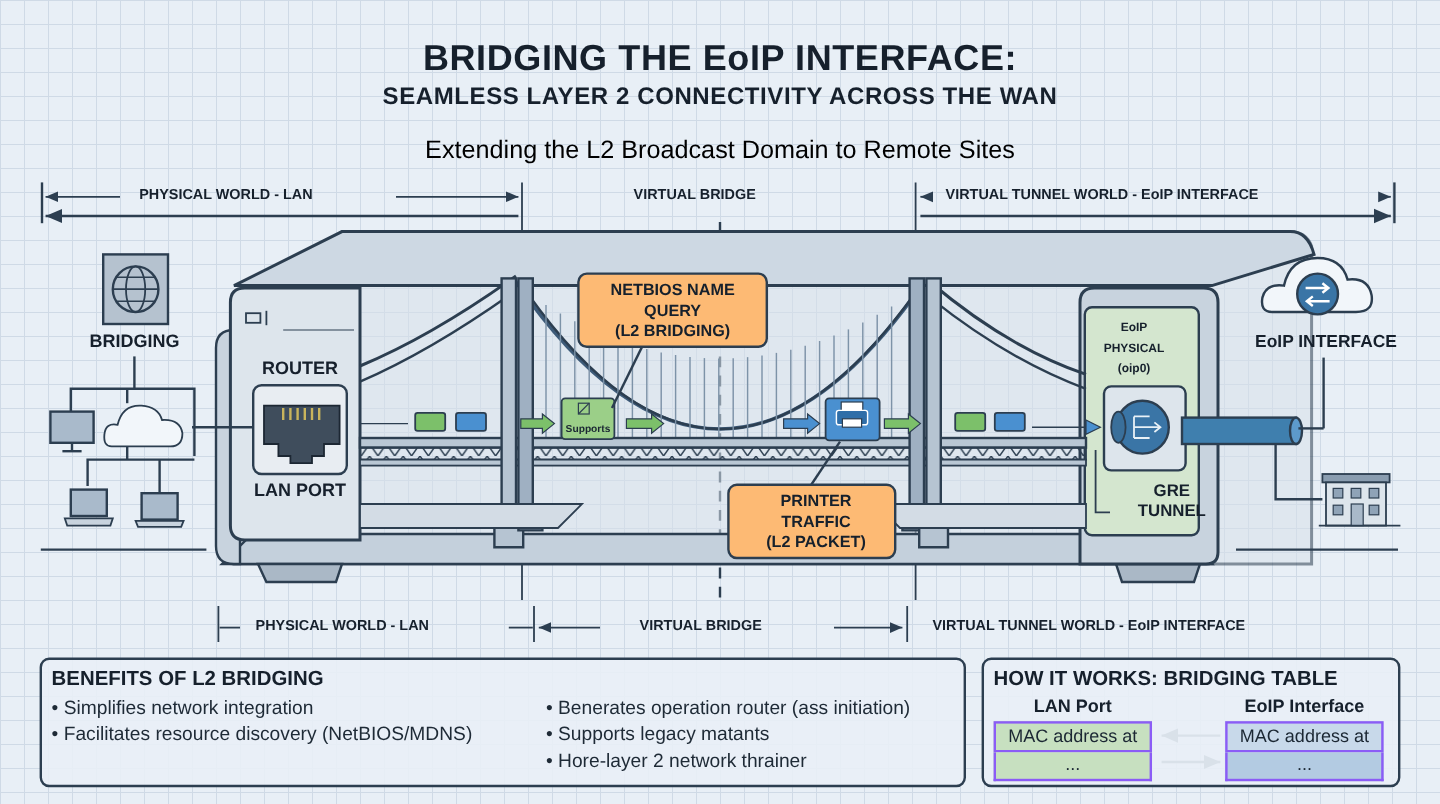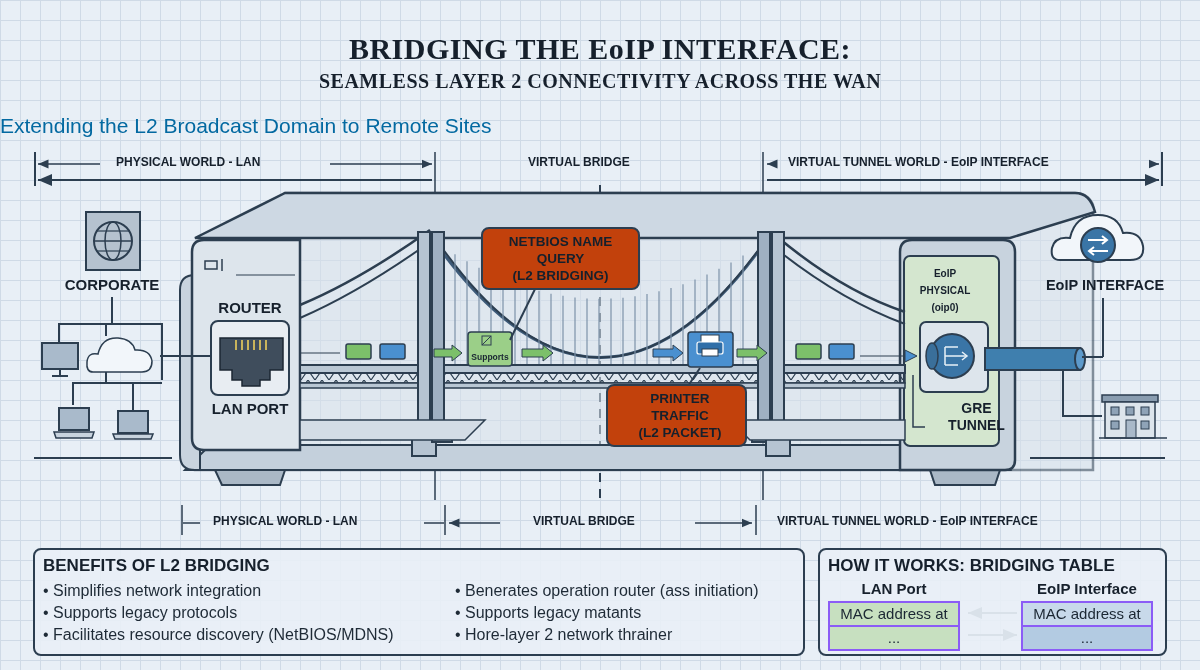--- a/index.html
+++ b/index.html
@@ -9,29 +9,29 @@
     background-image:
       linear-gradient(#cfdae6 1px, transparent 1px),
       linear-gradient(90deg, #cfdae6 1px, transparent 1px);
     background-size:20px 20px;
     font-family:"Liberation Sans", sans-serif;
     color:#1b2733;
   }
   .abs { position:absolute; }
   .title {
     left:0; width:1200px; text-align:center; font-weight:bold;
-    font-family:Liberation Serif, serif; color:#16202c; letter-spacing:0.5px;
+    font-family:Liberation Sans, sans-serif; color:#16202c; letter-spacing:0.5px;
   }
   #t1 { top:32px; font-size:30px; }
   #t2 { top:70px; font-size:20px; }
-  #sub { top:114px; left:0; width:1200px; text-align:left; font-size:21px; color:#0369a1; }
+  #sub { top:114px; left:0; width:1200px; text-align:center; font-size:21px; color:#000000; }
   .zone { font-weight:bold; font-size:12px; color:#16202c; white-space:nowrap; }
   .lbl { font-weight:bold; color:#16202c; text-align:center; white-space:nowrap; }
   .callout {
-    background:#c2410c; border:2px solid #2c3e50; border-radius:8px;
+    background:#fdba74; border:2px solid #2c3e50; border-radius:8px;
     font-weight:bold; font-size:13.5px; text-align:center; line-height:17px;
     padding:4px 8px; color:#16202c;
   }
   .panel {
     border:2px solid #2c3e50; border-radius:8px; background:rgba(232,239,246,0.92);
   }
   .ptitle { font-weight:bold; font-size:17px; color:#16202c; }
   .bullet { font-size:16px; color:#1e2a36; line-height:22px; white-space:nowrap; }
   .tcell { font-size:15px; text-align:center; border:2px solid #8b5cf6; height:22px; line-height:22px; overflow:hidden; white-space:nowrap; }
   svg { position:absolute; left:0; top:0; }
@@ -270,50 +270,49 @@
   <line x1="968" y1="635" x2="1017" y2="635" stroke="#2c3e50" stroke-width="2" marker-end="url(#ah)"></line>
 </svg>
 
 <div class="abs zone" style="left:116px; top:155px;">PHYSICAL WORLD - LAN</div>
 <div class="abs zone" style="left:528px; top:155px;">VIRTUAL BRIDGE</div>
 <div class="abs zone" style="left:788px; top:155px;">VIRTUAL TUNNEL WORLD - EoIP INTERFACE</div>
 <div class="abs zone" style="left:213px; top:514px;">PHYSICAL WORLD - LAN</div>
 <div class="abs zone" style="left:533px; top:514px;">VIRTUAL BRIDGE</div>
 <div class="abs zone" style="left:777px; top:514px;">VIRTUAL TUNNEL WORLD - EoIP INTERFACE</div>
 
-<div class="abs lbl" style="left:62px; top:276px; font-size:15px; width:100px;">CORPORATE</div>
+<div class="abs lbl" style="left:62px; top:276px; font-size:15px; width:100px;">BRIDGING</div>
 <div class="abs lbl" style="left:200px; top:299px; font-size:15px; width:100px;">ROUTER</div>
 <div class="abs lbl" style="left:200px; top:400px; font-size:15px; width:100px;">LAN PORT</div>
 
 <div class="abs callout" style="left:481px; top:227px; width:139px;">
   <div>NETBIOS NAME QUERY</div>
   <div>(L2 BRIDGING)</div>
 </div>
 <div class="abs" style="left:468px; top:352px; width:44px; text-align:center; font-size:8.5px; font-weight:bold; color:#1b2733;">Supports</div>
-<div class="abs callout" style="left:606px; top:384px; width:114px;padding-left:15px;">
+<div class="abs callout" style="left:606px; top:403px; width:114px;padding-left:15px;">
   <div>PRINTER TRAFFIC</div>
   <div>(L2 PACKET)</div>
 </div>
 
 <div class="abs lbl" style="left:904px; top:265px; width:82px; font-size:10px; line-height:17px;">
   <div>EoIP</div>
   <div>PHYSICAL</div>
   <div>(oip0)</div>
 </div>
 <div class="abs lbl" style="left:904px; top:400px; width:95px; font-size:14px; line-height:17px;margin-left:25px;">
   <div>GRE</div>
   <div>TUNNEL</div>
 </div>
 <div class="abs lbl" style="left:1040px; top:277px; width:130px; font-size:14.5px;">EoIP INTERFACE</div>
 
 <div class="abs panel" style="left:33px; top:548px; width:768px; height:104px;">
   <div class="abs ptitle" style="left:8px; top:6px;">BENEFITS OF L2 BRIDGING</div>
   <div class="abs" style="left:8px; top:30px;">
     <div class="bullet">• <span>Simplifies network integration</span></div>
-    <div class="bullet">• <span>Supports legacy protocols</span></div>
     <div class="bullet">• <span>Facilitates resource discovery (NetBIOS/MDNS)</span></div>
   </div>
   <div class="abs" style="left:420px; top:30px;">
     <div class="bullet">• <span>Benerates operation router (ass initiation)</span></div>
     <div class="bullet">• <span>Supports legacy matants</span></div>
     <div class="bullet">• <span>Hore-layer 2 network thrainer</span></div>
   </div>
 </div>
 
 <div class="abs panel" style="left:818px; top:548px; width:345px; height:104px;">

